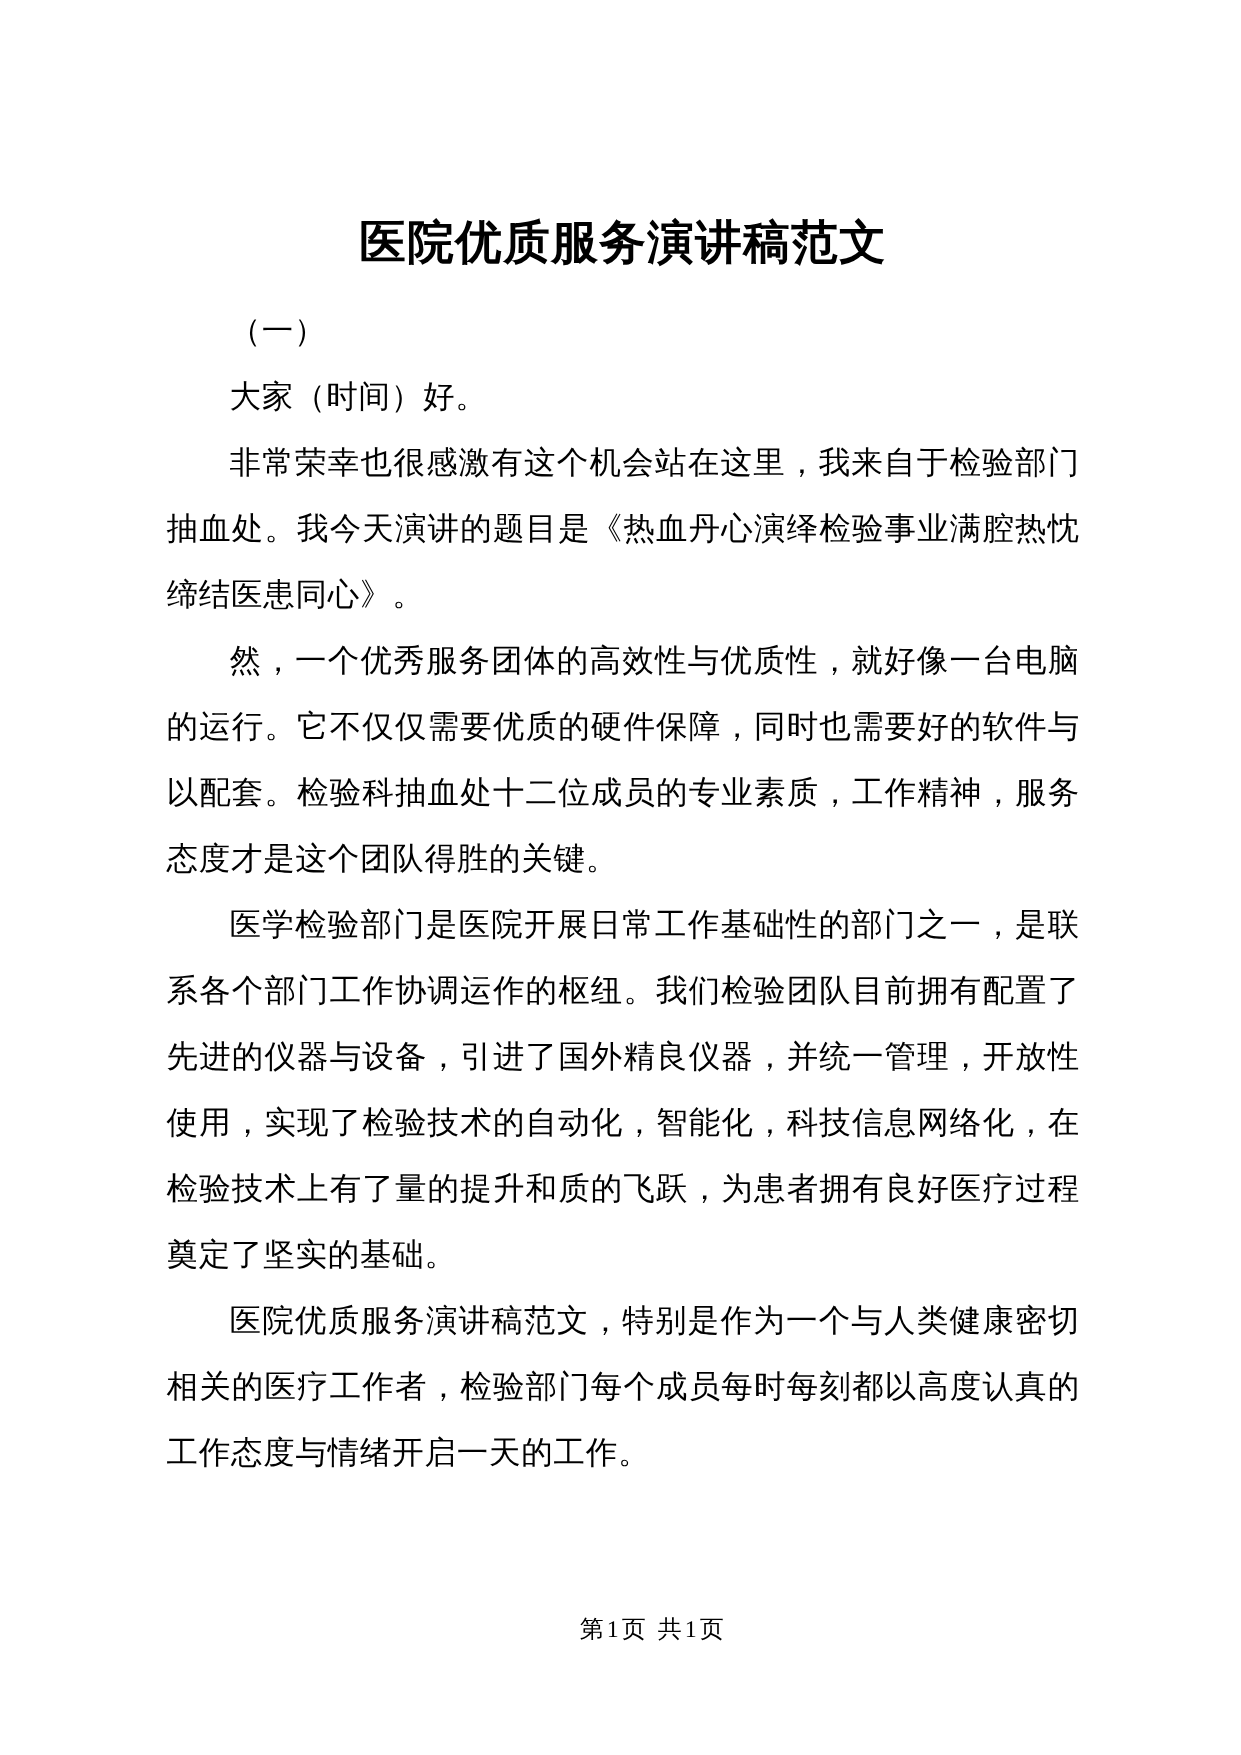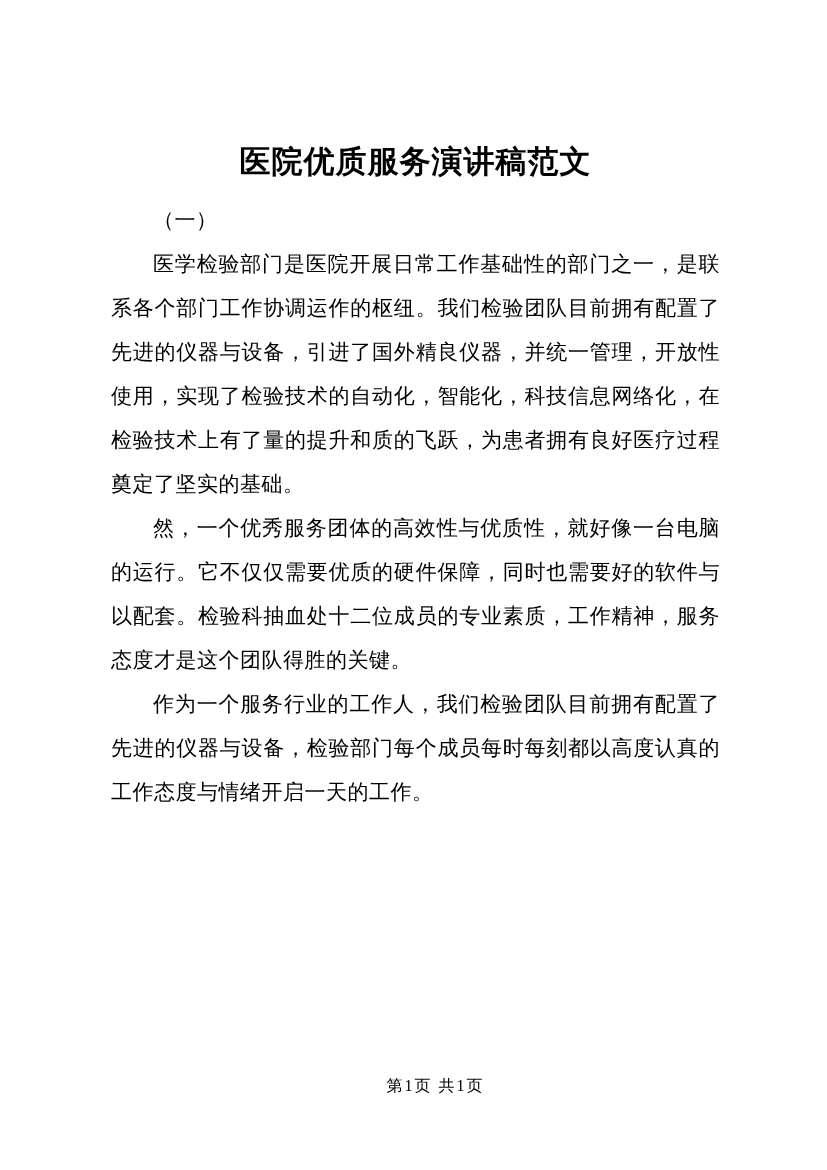--- a/index.html
+++ b/index.html
@@ -53,21 +53,23 @@
   }
 </style>
 </head>
 <body>
 
 <div class="page">
   <div class="content">
     <h1 class="doc-title">医院优质服务演讲稿范文</h1>
 
     <p class="doc-paragraph">（一）</p>
+    <p class="doc-paragraph">大家（时间）好。</p>
+    <p class="doc-paragraph">非常荣幸也很感激有这个机会站在这里，我来自于检验部门抽血处。我今天演讲的题目是《热血丹心演绎检验事业满腔热忱缔结医患同心》。</p>
+    <p class="doc-paragraph">然，一个优秀服务团体的高效性与优质性，就好像一台电脑的运行。它不仅仅需要优质的硬件保障，同时也需要好的软件与以配套。检验科抽血处十二位成员的专业素质，工作精神，服务态度才是这个团队得胜的关键。</p>
     <p class="doc-paragraph">医学检验部门是医院开展日常工作基础性的部门之一，是联系各个部门工作协调运作的枢纽。我们检验团队目前拥有配置了先进的仪器与设备，引进了国外精良仪器，并统一管理，开放性使用，实现了检验技术的自动化，智能化，科技信息网络化，在检验技术上有了量的提升和质的飞跃，为患者拥有良好医疗过程奠定了坚实的基础。</p>
-    <p class="doc-paragraph">然，一个优秀服务团体的高效性与优质性，就好像一台电脑的运行。它不仅仅需要优质的硬件保障，同时也需要好的软件与以配套。检验科抽血处十二位成员的专业素质，工作精神，服务态度才是这个团队得胜的关键。</p>
-    <p class="doc-paragraph">作为一个服务行业的工作人，我们检验团队目前拥有配置了先进的仪器与设备，检验部门每个成员每时每刻都以高度认真的工作态度与情绪开启一天的工作。</p>
+    <p class="doc-paragraph">医院优质服务演讲稿范文，特别是作为一个与人类健康密切相关的医疗工作者，检验部门每个成员每时每刻都以高度认真的工作态度与情绪开启一天的工作。</p>
   </div>
 
   <div class="footer">
     <span>第1页 共1页</span>
   </div>
 </div>
 
 </body></html>

